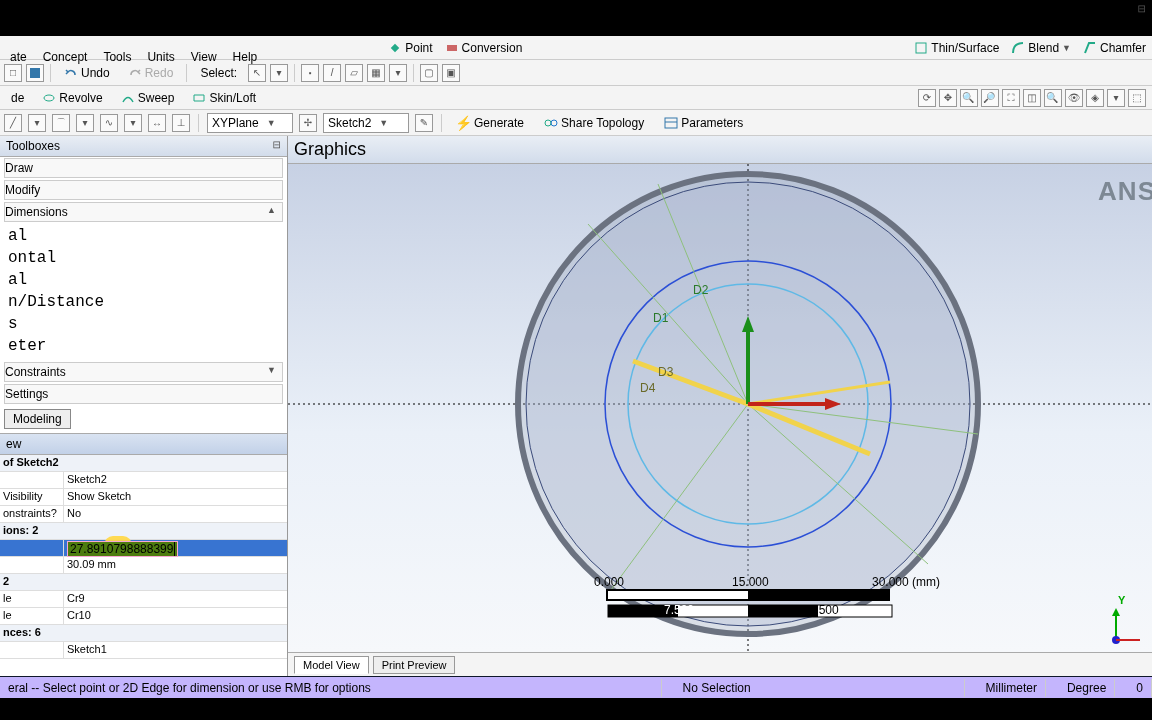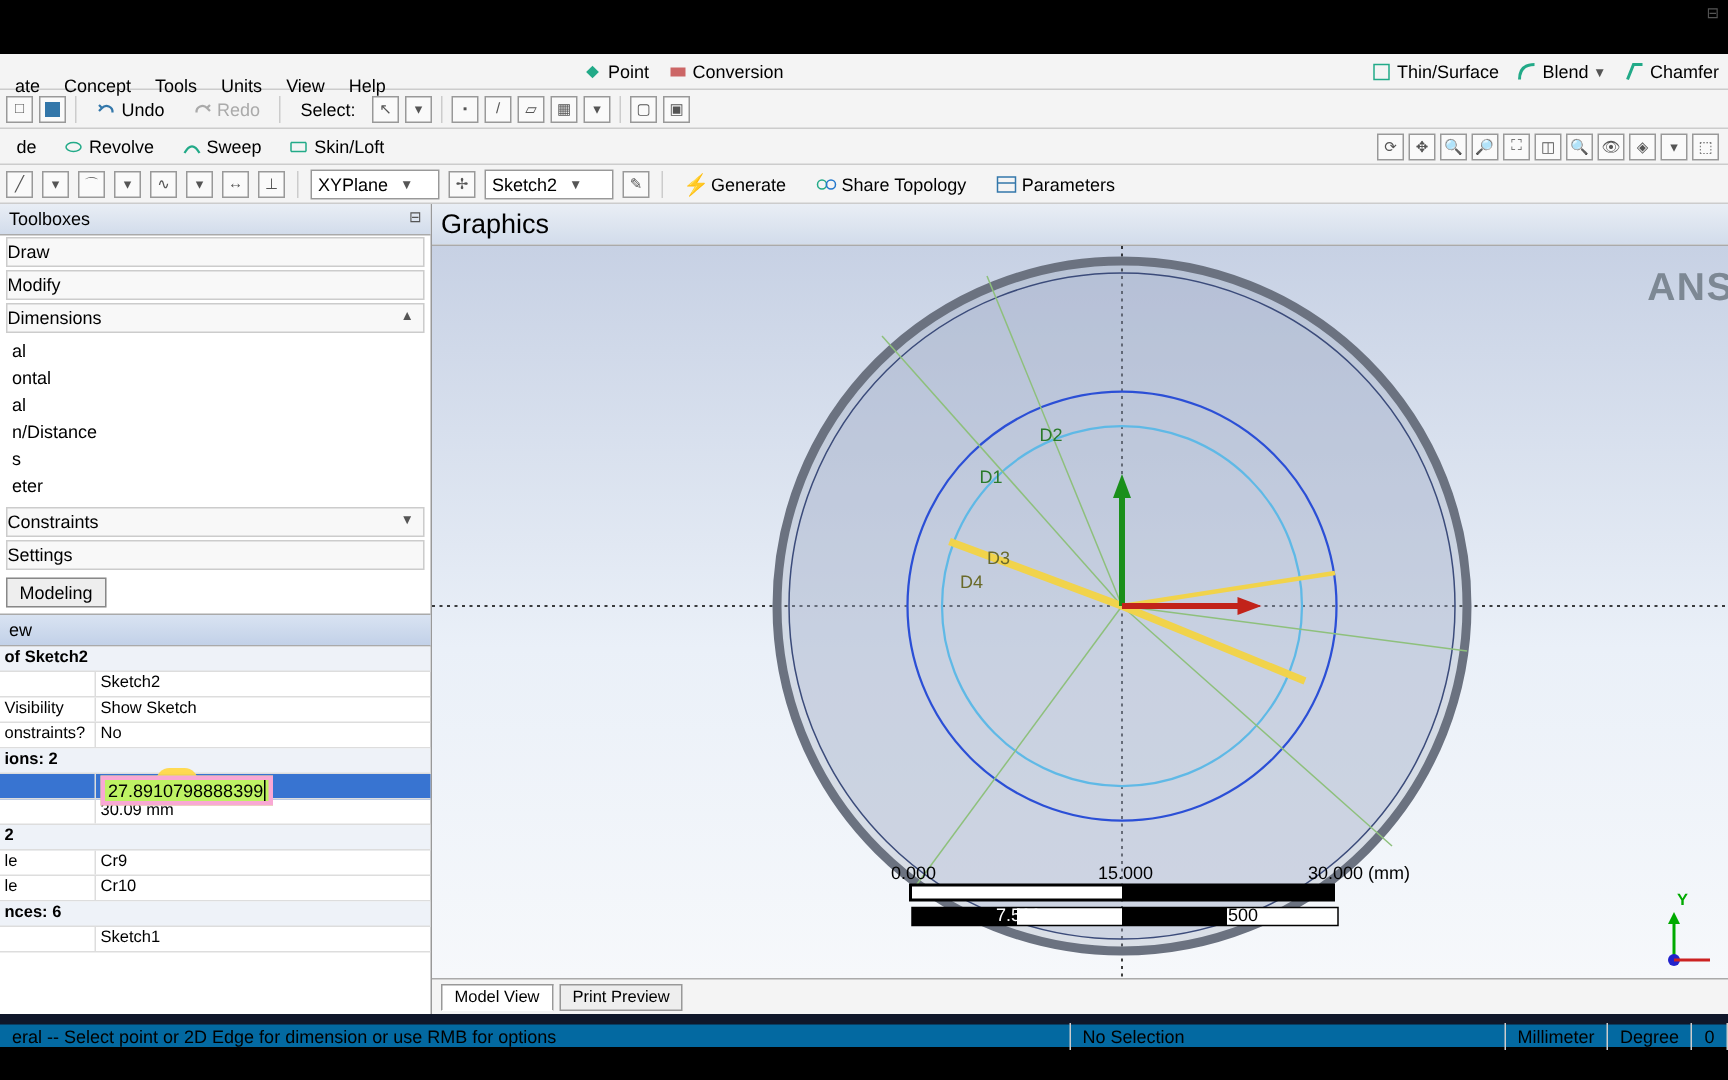--- a/index.html
+++ b/index.html
@@ -20,46 +20,46 @@
   .sketchbar { height: 26px; background: #f4f4f4; border-bottom: 1px solid #ccc; display: flex; align-items: center; padding: 0 4px; gap: 6px; }
   .dropdown { height: 20px; border: 1px solid #999; background: #fff; display: flex; align-items: center; padding: 0 4px; gap: 8px; }
   .dropdown .caret { font-size: 9px; color: #555; }
 
   .main { display: flex; height: 540px; }
   .left { width: 288px; display: flex; flex-direction: column; border-right: 1px solid #999; background: #fff; }
   .panel-title { background: linear-gradient(#e9eef5, #d2dceb); border-bottom: 1px solid #aaa; padding: 3px 6px; font-size: 12px; position: relative; }
   .pin { position: absolute; right: 6px; top: 3px; font-size: 10px; color: #555; }
   .acc-head { background: #f8f8f8; border: 1px solid #ccc; margin: 1px 4px; padding: 2px 0; font-size: 12px; cursor: default; }
   .acc-body { padding: 2px 4px 4px 4px; }
-  .dim-item { padding: 2px 4px; font-size: 12px; }
+  .dim-item { padding: 2px 4px; font-size: 16px; font-family: Liberation Mono, monospace; }
   .modeling-wrap { padding: 4px; }
   .modeling-btn { border: 1px solid #888; background: #eee; padding: 2px 8px; display: inline-block; }
   .details-title { background: linear-gradient(#d9e3f2, #c2d1e8); padding: 3px 6px; font-size: 12px; border-top: 1px solid #aaa; border-bottom: 1px solid #aaa; }
   .props { flex: 1; overflow: hidden; }
   .prow { display: flex; border-bottom: 1px solid #ddd; height: 17px; align-items: stretch; }
   .pkey { width: 64px; padding: 1px 3px; border-right: 1px solid #ddd; font-size: 11px; overflow: hidden; white-space: nowrap; }
   .pval { flex: 1; padding: 1px 3px; font-size: 11px; }
   .prow.header { background: #eef2f8; font-weight: bold; }
   .prow.header .pkey { width: 100%; border-right: none; }
   .prow.sel { background: #3874d1; color: #fff; }
   .prow.sel .pval { background: #3874d1; }
-  .editcell { background: #bef264; border: 3px solid #f9a8d4; color: #000; padding: 0 2px; display: inline-block; position: relative; }
+  .editcell { background: #4d7c0f; border: 1px solid #f9a8d4; color: #000; padding: 0 2px; display: inline-block; position: relative; }
   .editcell-wrap { position: relative; }
 
   .right { flex: 1; display: flex; flex-direction: column; background: #fff; }
   .graphics-title { background: linear-gradient(#e9eef5, #d2dceb); border-bottom: 1px solid #aaa; padding: 3px 6px; font-size: 18px; }
   .canvas { flex: 1; position: relative; background: linear-gradient(#c7d1e4 0%, #eaf0f8 55%, #f6f8fb 100%); overflow: hidden; }
   .watermark { position: absolute; top: 12px; right: -4px; font-size: 26px; font-weight: bold; color: #7d8894; letter-spacing: 1px; }
   .triad { position: absolute; bottom: 6px; right: 6px; width: 40px; height: 40px; }
   .triad .y { position: absolute; left: 12px; top: -12px; color: #0a0; font-size: 11px; font-weight: bold;}
   .bottom-tabs { height: 24px; background: #f4f4f4; border-top: 1px solid #aaa; display: flex; align-items: center; padding-left: 6px; gap: 4px; }
   .tab { border: 1px solid #999; background: #eee; padding: 2px 8px; font-size: 11px; }
   .tab.active { background: #fff; border-bottom-color: #fff; text-align: center; }
 
-  .statusbar { height: 22px; background: #0369a1; border-top: 7px solid #0f172a; display: flex; align-items: center; font-size: 12px; }
+  .statusbar { height: 22px; background: #c4b5fd; border-top: 1px solid #0f172a; display: flex; align-items: center; font-size: 12px; gap: 13px; }
   .statusbar .cell { border-right: 1px solid #ccc; padding: 2px 8px; }
   .statusbar .grow { flex: 1; }
   .black-bottom { height: 22px; background: #000; }
 
   svg line.dotted { stroke-dasharray: 2 3; }
 </style>
 </head>
 <body>
 
 <div class="black-top"></div>

